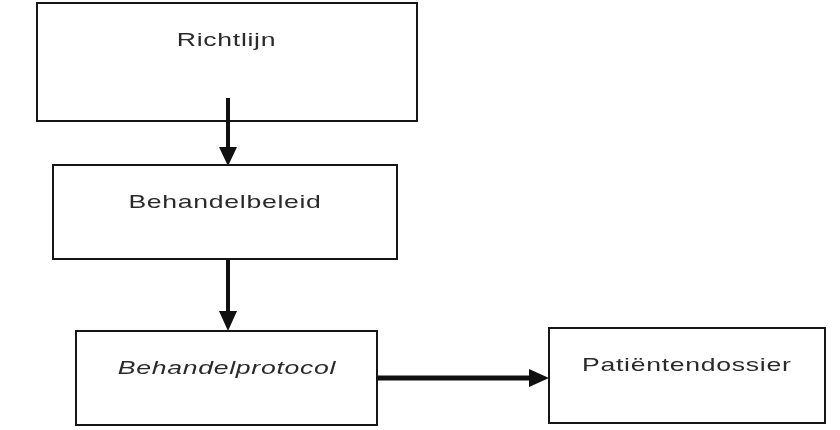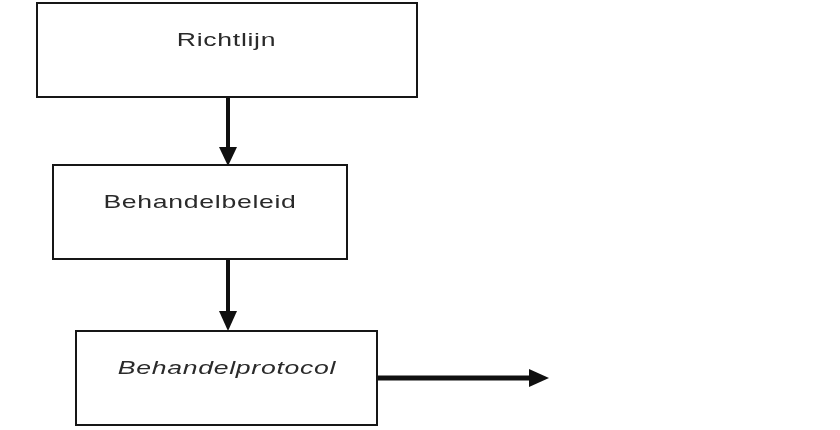--- a/index.html
+++ b/index.html
@@ -27,22 +27,22 @@
   }
   .node-label {
     font-size: 19px;
     line-height: 22px;
     color: #2a2a2a;
     white-space: nowrap;
     transform: scaleX(1.4);
     transform-origin: center top;
     letter-spacing: 0.5px;
   }
-  #node-richtlijn        { left: 36px;  top: 2px;   width: 382px; height: 96px; }
-  #node-behandelbeleid   { left: 52px;  top: 164px; width: 296px; height: 96px; }
+  #node-richtlijn        { left: 36px;  top: 2px;   width: 382px; height: 120px; }
+  #node-behandelbeleid   { left: 52px;  top: 164px; width: 346px; height: 96px; }
   #node-behandelprotocol { left: 75px;  top: 330px; width: 303px; height: 96px; font-style: italic; }
   #node-patientendossier { left: 548px; top: 327px; width: 278px; height: 97px; }
   #arrow-layer {
     position: absolute;
     left: 0;
     top: 0;
     width: 840px;
     height: 430px;
     pointer-events: none;
   }
@@ -57,20 +57,23 @@
   </div>
 
   <div class="node" id="node-behandelbeleid">
     <span class="node-label">Behandelbeleid</span>
   </div>
 
   <div class="node" id="node-behandelprotocol">
     <span class="node-label">Behandelprotocol</span>
   </div>
 
+  <div class="node" id="node-patientendossier">
+    <span class="node-label">Patiëntendossier</span>
+  </div>
 
   <svg id="arrow-layer" viewBox="0 0 840 430" xmlns="http://www.w3.org/2000/svg">
 
     <g>
       <line x1="228" y1="98" x2="228" y2="150" stroke="#101010" stroke-width="4"></line>
       <polygon points="219,147 237,147 228,166" fill="#101010"></polygon>
     </g>
 
     <g>
       <line x1="228" y1="260" x2="228" y2="314" stroke="#101010" stroke-width="4"></line>

